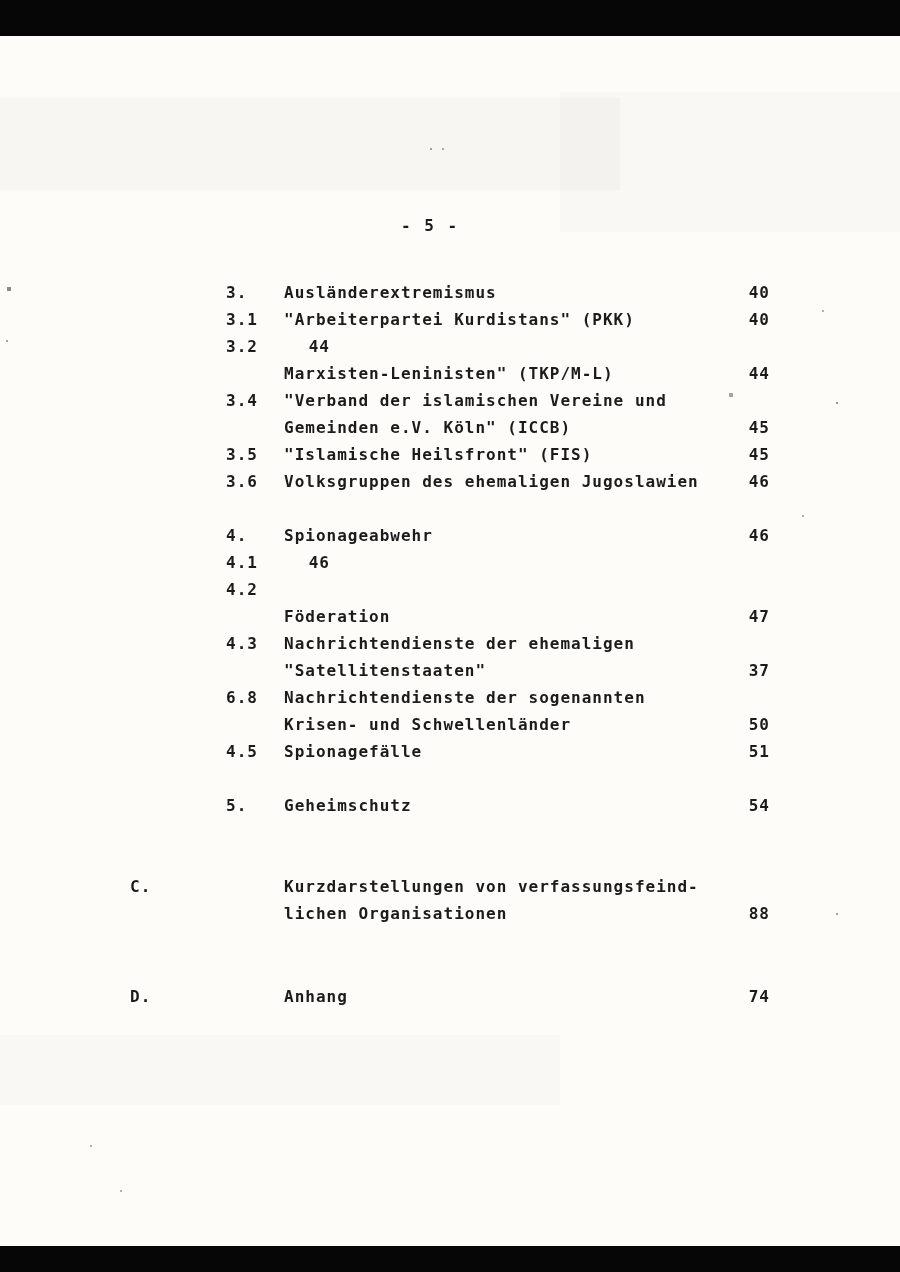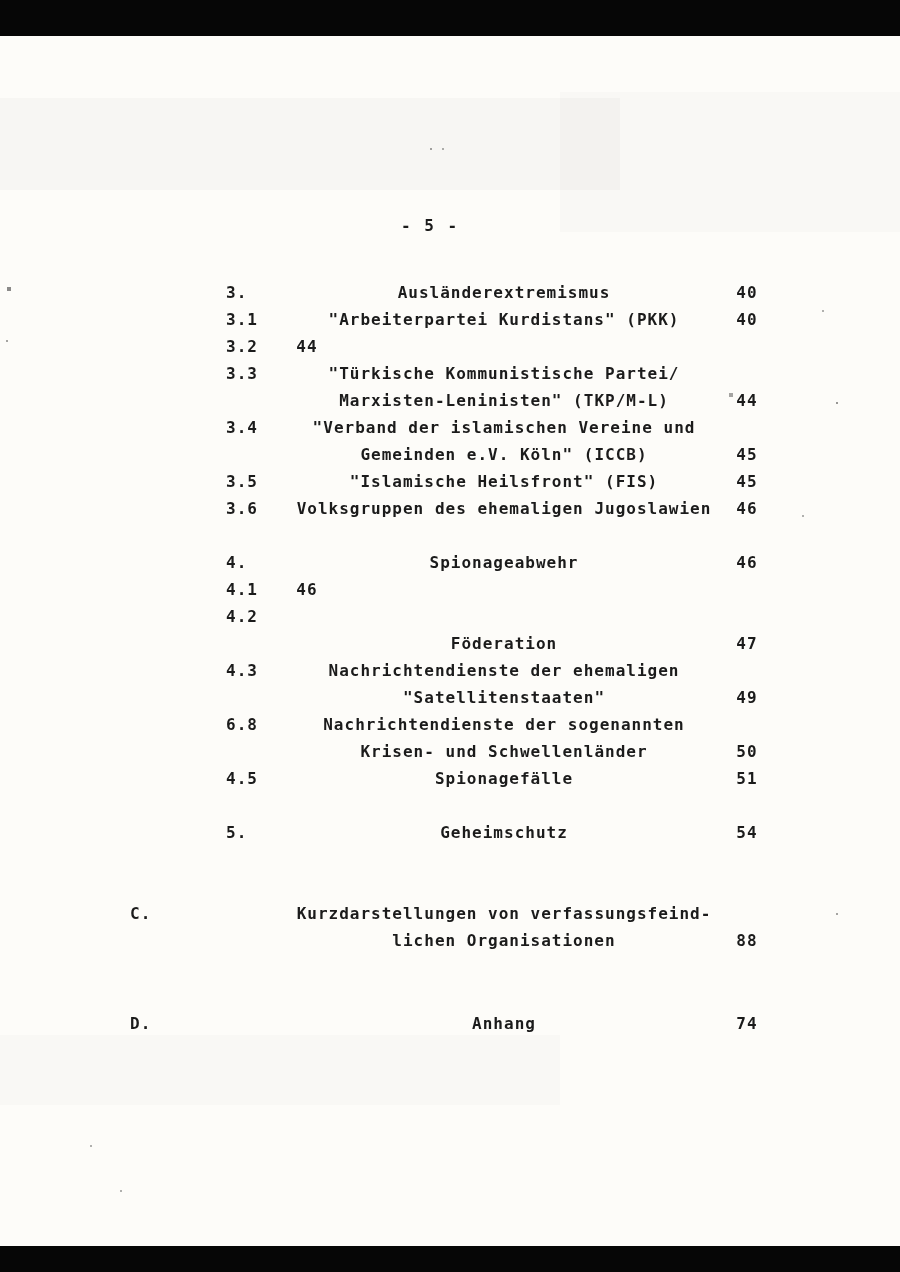--- a/index.html
+++ b/index.html
@@ -64,22 +64,22 @@
   .row {
     display: flex;
     line-height: 27px;
     font-size: 16px;
     font-weight: bold;
     letter-spacing: 1px;
     white-space: pre;
   }
   .c-letter { width: 96px; flex: none; }
   .c-num    { width: 58px; flex: none; }
-  .c-label  { flex: 1; overflow: hidden; text-align: center; }
-  .c-page   { width: 46px; flex: none; text-align: center; }
+  .c-label  { flex: 1; overflow: hidden; }
+  .c-page   { width: 46px; flex: none; text-align: right; }
 </style>
 </head>
 <body>
 
 <div class="scan-bar top"></div>
 <div class="artifact band1"></div>
 <div class="artifact band2"></div>
 <div class="artifact band3"></div>
 <div class="speckles"></div>
 
@@ -100,26 +100,20 @@
     <span class="c-label">"Arbeiterpartei Kurdistans" (PKK)</span>
     <span class="c-page">40</span>
   </div>
 
   <div class="row">
     <span class="c-letter"></span>
     <span class="c-num">3.2</span>
     <span class="c-page">44</span>
   </div>
 
-  <div class="row">
-    <span class="c-letter"></span>
-    <span class="c-num">3.3</span>
-    <span class="c-label">"Türkische Kommunistische Partei/</span>
-    <span class="c-page"></span>
-  </div>
 
   <div class="row">
     <span class="c-letter"></span>
     <span class="c-num"></span>
     <span class="c-label">Marxisten-Leninisten" (TKP/M-L)</span>
     <span class="c-page">44</span>
   </div>
 
   <div class="row">
     <span class="c-letter"></span>
@@ -180,21 +174,21 @@
     <span class="c-letter"></span>
     <span class="c-num">4.3</span>
     <span class="c-label">Nachrichtendienste der ehemaligen</span>
     <span class="c-page"></span>
   </div>
 
   <div class="row">
     <span class="c-letter"></span>
     <span class="c-num"></span>
     <span class="c-label">"Satellitenstaaten"</span>
-    <span class="c-page">49</span>
+    <span class="c-page">37</span>
   </div>
 
   <div class="row">
     <span class="c-letter"></span>
     <span class="c-num">6.8</span>
     <span class="c-label">Nachrichtendienste der sogenannten</span>
     <span class="c-page"></span>
   </div>
 
   <div class="row">

